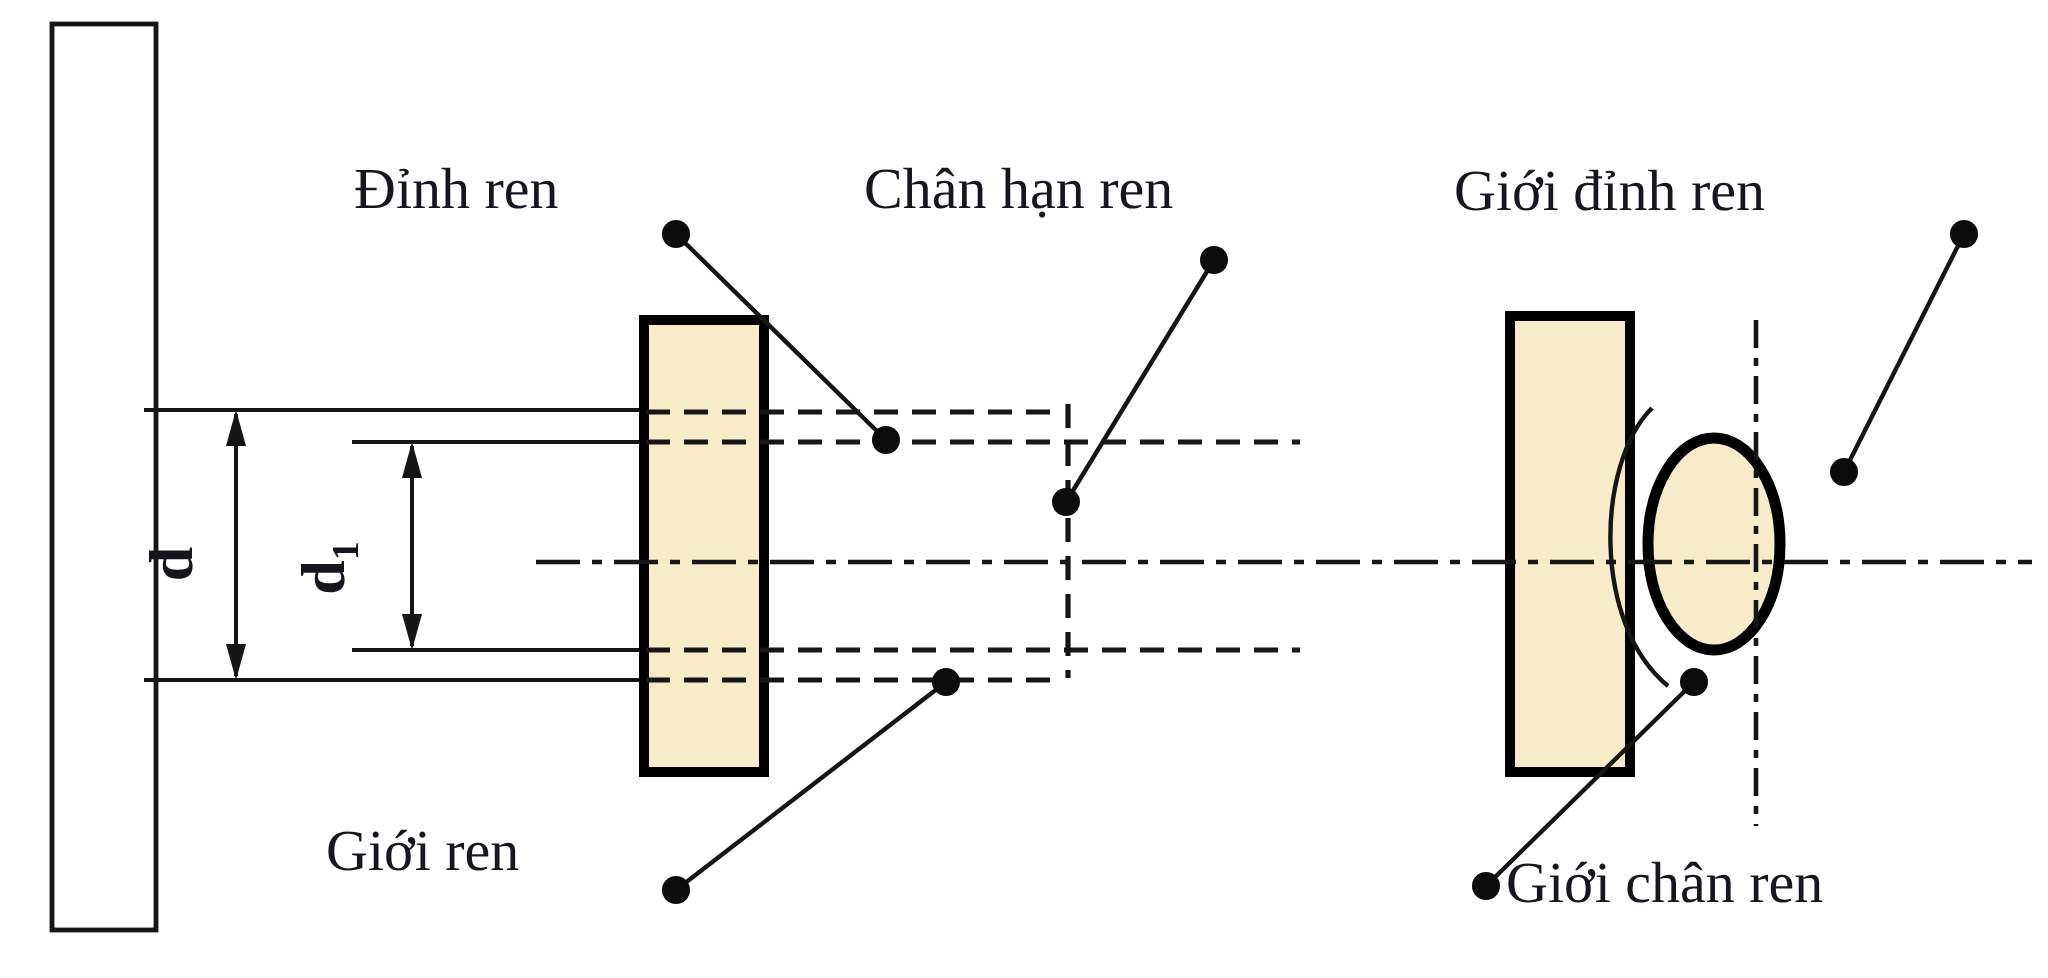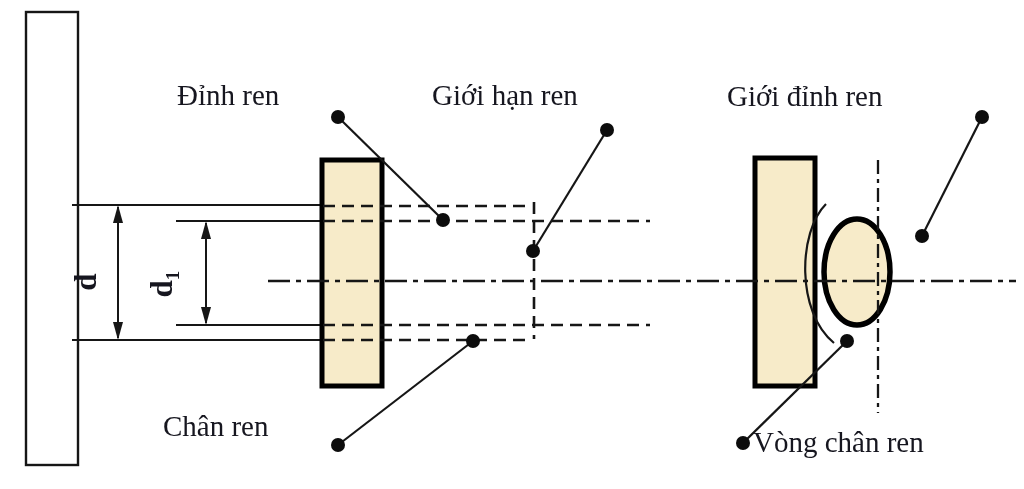--- a/index.html
+++ b/index.html
@@ -98,25 +98,25 @@
       <circle cx="473" cy="341" r="7"></circle>
       <circle cx="982" cy="117" r="7"></circle>
       <circle cx="922" cy="236" r="7"></circle>
       <circle cx="743" cy="443" r="7"></circle>
       <circle cx="847" cy="341" r="7"></circle>
     </g>
   </svg>
 
   <div class="label" style="left:177px;top:79px;">Đỉnh ren</div>
 
-  <div class="label" style="left:432px;top:79px;">Giới hạn ren</div>
+  <div class="label" style="left:432px;top:79px;">Chân hạn ren</div>
 
   <div class="label" style="left:727px;top:80px;">Giới đỉnh ren</div>
 
-  <div class="label" style="left:163px;top:410px;">Chân ren</div>
+  <div class="label" style="left:163px;top:410px;">Giới ren</div>
 
-  <div class="label" style="left:753px;top:426px;">Vòng chân ren</div>
+  <div class="label" style="left:753px;top:426px;">Giới chân ren</div>
 
   <div class="dim-label" style="left:86px;top:282px;">d</div>
 
   <div class="dim-label" style="left:162px;top:284px;"><span>d</span><sub>1</sub></div>
 
 </div>
 
 </body></html>

